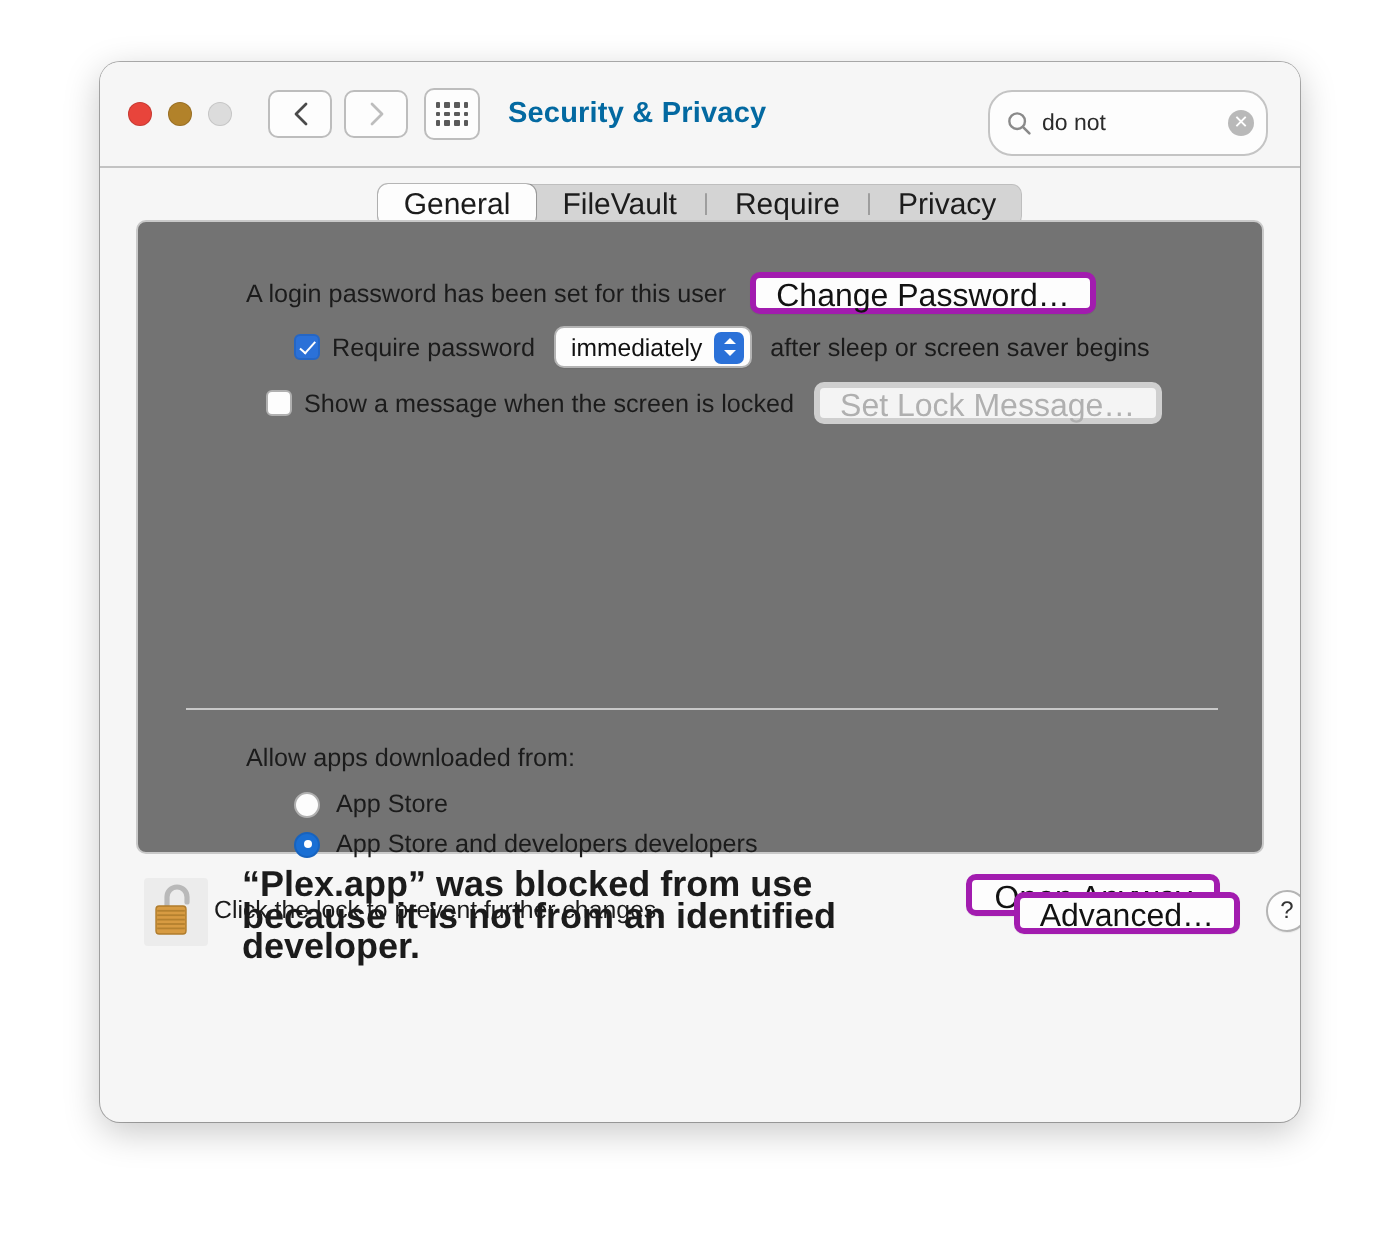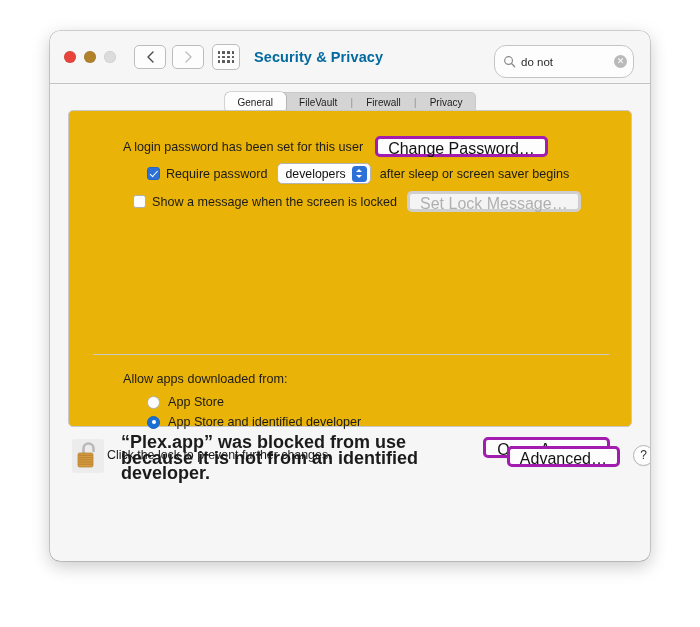--- a/index.html
+++ b/index.html
@@ -153,21 +153,21 @@
   .tabs {
     display: flex;
     align-items: center;
     background: #d4d4d4;
     border-radius: 5px;
     height: 21px;
     padding: 0;
     box-shadow: inset 0 0 0 0.5px rgba(0,0,0,0.10);
   }
   .tab {
-    font-size: 10px;
+    font-size: 15px;
     color: #1c1c1c;
     padding: 0 13px;
     height: 21px;
     line-height: 21px;
     border-radius: 5px;
     white-space: nowrap;
   }
   .tab.selected {
     background: #fdfdfd;
     box-shadow: 0 0 0 0.5px rgba(0,0,0,0.26), 0 0.5px 1px rgba(0,0,0,0.14);
@@ -178,21 +178,21 @@
     line-height: 21px;
   }
 
   
   .contentbox {
     position: absolute;
     left: 18px;
     top: 79px;
     width: 564px;
     height: 317px;
-    background: #eab308;
+    background: #737373;
     border: 1px solid #c9c9c9;
     border-radius: 5px;
     box-sizing: border-box;
   }
 
   .row {
     position: absolute;
     display: flex;
     align-items: center;
   }
@@ -426,38 +426,38 @@
         <span class="search-val">do not</span>
         <span class="search-clear">✕</span>
       </div>
     </div>
 
     <div class="tabrow">
       <div class="tabs">
         <span class="tab selected">General</span>
         <span class="tab">FileVault</span>
         <span class="tabsep">|</span>
-        <span class="tab">Firewall</span>
+        <span class="tab">Require</span>
         <span class="tabsep">|</span>
         <span class="tab">Privacy</span>
       </div>
     </div>
 
     <div class="contentbox">
 
       <div class="row" style="left:54px; top:25px;">
         <span class="lbl">A login password has been set for this user</span>
         <span class="pbtn" style="margin-left:12px;">Change Password…</span>
       </div>
 
       <div class="row" style="left:78px; top:52px;">
         <span class="cbox checked"></span>
         <span class="lbl">Require password</span>
         <span class="popup" style="margin-left:9px;">
-          <span class="popup-val">developers</span>
+          <span class="popup-val">immediately</span>
           <span class="popup-arrows">
               <i class="up"></i>
               <i class="down"></i>
             </span>
         </span>
         <span class="lbl" style="margin-left:9px;">after sleep or screen saver begins</span>
       </div>
 
       <div class="row" style="left:64px; top:80px;">
         <span class="cbox"></span>
@@ -471,21 +471,21 @@
         <span class="lbl">Allow apps downloaded from:</span>
       </div>
 
       <div class="row" style="left:78px; top:284px;">
         <span class="radio"></span>
         <span class="lbl">App Store</span>
       </div>
 
       <div class="row" style="left:78px; top:304px;">
         <span class="radio selected"></span>
-        <span class="lbl">App Store and identified developer</span>
+        <span class="lbl">App Store and developers developers</span>
       </div>
 
       <div class="blocked-text">“Plex.app” was blocked from use because it is not from an identified developer.</div>
 
       <span class="pbtn" style="position:absolute; right:21px; top:326px; padding:0 11px;">Open Anyway</span>
     </div>
 
     <div class="bottombar">
       <div class="lock-wrap">
         <svg width="32" height="34" viewBox="0 0 32 34">

